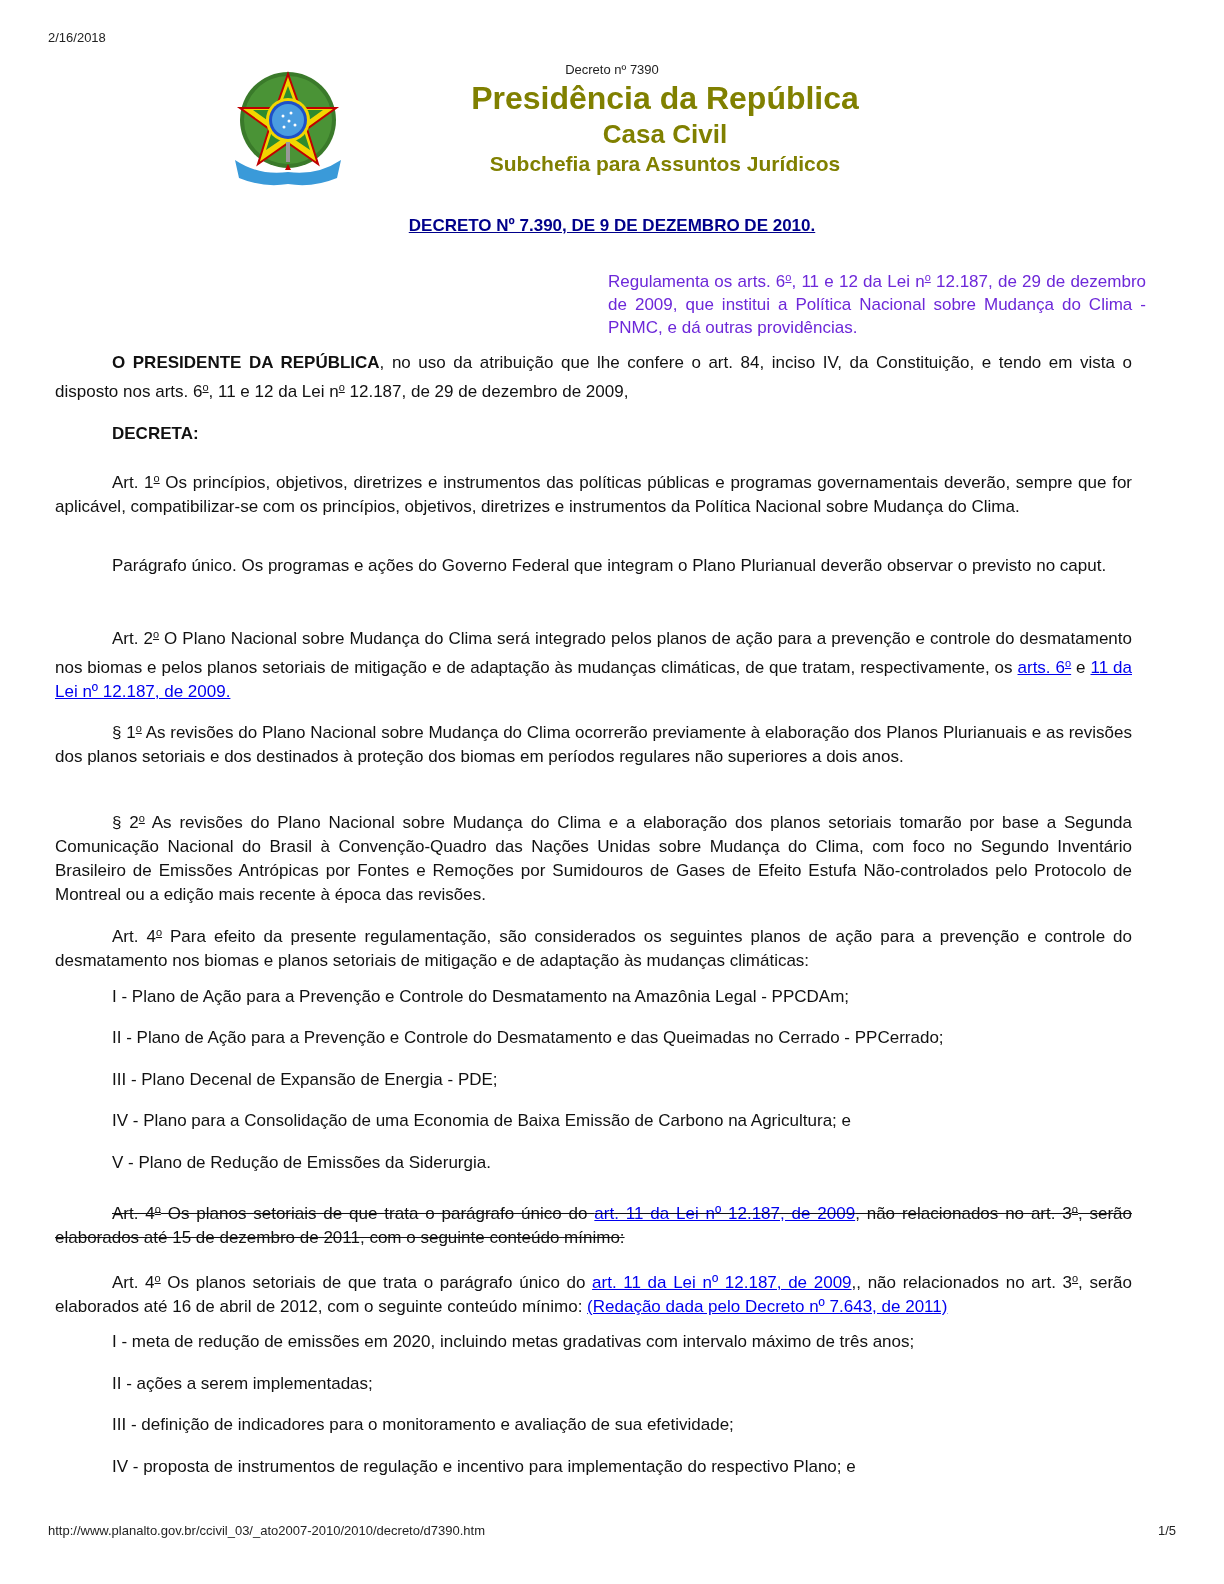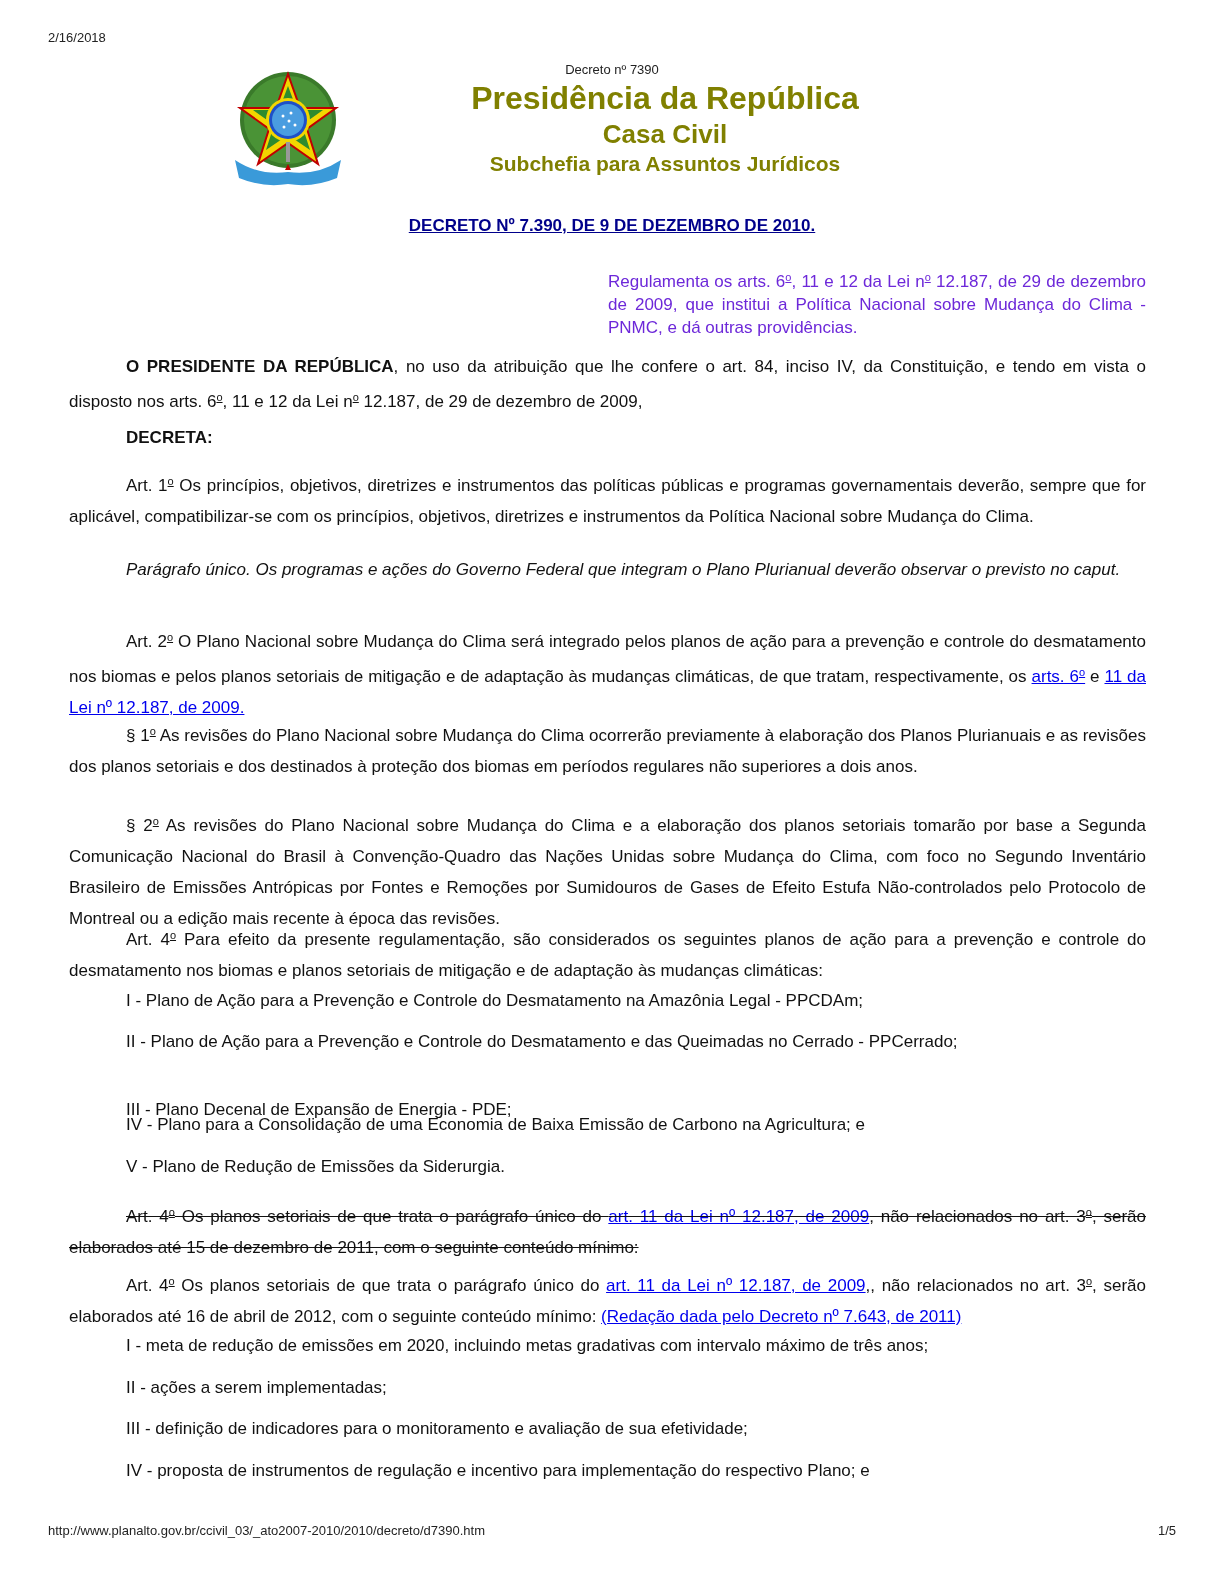--- a/index.html
+++ b/index.html
@@ -17,21 +17,21 @@
   .inst.t1 { top: 80px; font-size: 32px; }
   .inst.t2 { top: 119px; font-size: 26px; }
   .inst.t3 { top: 152px; font-size: 21px; }
 
   .title { position: absolute; top: 216px; left: 0; right: 0; text-align: center; font-size: 17px; font-weight: bold; }
   .title a { color: #00008B; text-decoration: underline; }
 
   .ementa { position: absolute; left: 608px; top: 266px; width: 538px; font-size: 17px; line-height: 23px;
             color: #6d28d9; text-align: justify; }
 
-  .body { position: absolute; left: 69px; width: 1077px; font-size: 17px; line-height: 31px; text-align: justify; color: #111; }
+  .body { position: absolute; left: 55px; width: 1077px; font-size: 17px; line-height: 24px; text-align: justify; color: #111; }
   .body p { margin: 0; text-indent: 57px; }
   .body p.item { text-indent: 57px; }
   sup.o { font-size: 11px; text-decoration: underline; vertical-align: 6px; }
   a.lnk { color: #0000EE; text-decoration: underline; }
   .strike { text-decoration: line-through; }
   b { font-weight: bold; }
 </style>
 </head>
 <body>
 
@@ -74,21 +74,21 @@
   <p><b>O PRESIDENTE DA REPÚBLICA</b><span>, no uso da atribuição que lhe confere o art. 84, inciso IV, da Constituição, e tendo em vista o disposto nos arts. 6</span><sup class="o">o</sup><span>, 11 e 12 da Lei n</span><sup class="o">o</sup><span> 12.187, de 29 de dezembro de 2009,</span></p>
 </div>
 
 <div class="body" style="top:422px;">
   <p><b>DECRETA:</b></p>
 </div>
 
 <div class="body" style="top:466px;">
   <p><span>Art. 1</span><sup class="o">o</sup><span>  Os princípios, objetivos, diretrizes e instrumentos das políticas públicas e programas governamentais deverão, sempre que for aplicável, compatibilizar-se com os princípios, objetivos, diretrizes e instrumentos da Política Nacional sobre Mudança do Clima.</span></p>
 </div>
-<div class="body" style="top:554px;font-style:italic;">
+<div class="body" style="top:554px;">
   <p>Parágrafo único.  Os programas e ações do Governo Federal que integram o Plano Plurianual deverão observar o previsto no caput.</p>
 </div>
 
 <div class="body" style="top:622px;">
   <p><span>Art. 2</span><sup class="o">o</sup><span>  O Plano Nacional sobre Mudança do Clima será integrado pelos planos de ação para a prevenção e controle do desmatamento nos biomas e pelos planos setoriais de mitigação e de adaptação às mudanças climáticas, de que tratam, respectivamente, os </span><a href="#" class="lnk"><span>arts. 6</span><sup class="o">o</sup></a><span> e </span><a href="#" class="lnk">11 da Lei nº 12.187, de 2009. </a></p>
 </div>
 <div class="body" style="top:716px;">
   <p><span>§ 1</span><sup class="o">o</sup><span>  As revisões do Plano Nacional sobre Mudança do Clima ocorrerão previamente à elaboração dos Planos Plurianuais e as revisões dos planos setoriais e dos destinados à proteção dos biomas em períodos regulares não superiores a dois anos.</span></p>
 </div>
 <div class="body" style="top:806px;">
@@ -97,21 +97,21 @@
 
 <div class="body" style="top:920px;">
   <p><span>Art. 4</span><sup class="o">o</sup><span>  Para efeito da presente regulamentação, são considerados os seguintes planos de ação para a prevenção e controle do desmatamento nos biomas e planos setoriais de mitigação e de adaptação às mudanças climáticas:</span></p>
 </div>
 <div class="body" style="top:985px;">
     <p class="item">I - Plano de Ação para a Prevenção e Controle do Desmatamento na Amazônia Legal - PPCDAm;</p>
   </div>
 <div class="body" style="top:1026px;">
     <p class="item">II - Plano de Ação para a Prevenção e Controle do Desmatamento e das Queimadas no Cerrado - PPCerrado;</p>
   </div>
-<div class="body" style="top:1068px;margin-top:26px;">
+<div class="body" style="top:1068px;">
     <p class="item">III - Plano Decenal de Expansão de Energia - PDE;</p>
   </div>
 <div class="body" style="top:1109px;">
     <p class="item">IV - Plano para a Consolidação de uma Economia de Baixa Emissão de Carbono na Agricultura; e</p>
   </div>
 <div class="body" style="top:1151px;">
     <p class="item">V - Plano de Redução de Emissões da Siderurgia.</p>
   </div>
 
 <div class="body strike" style="top:1197px;">

